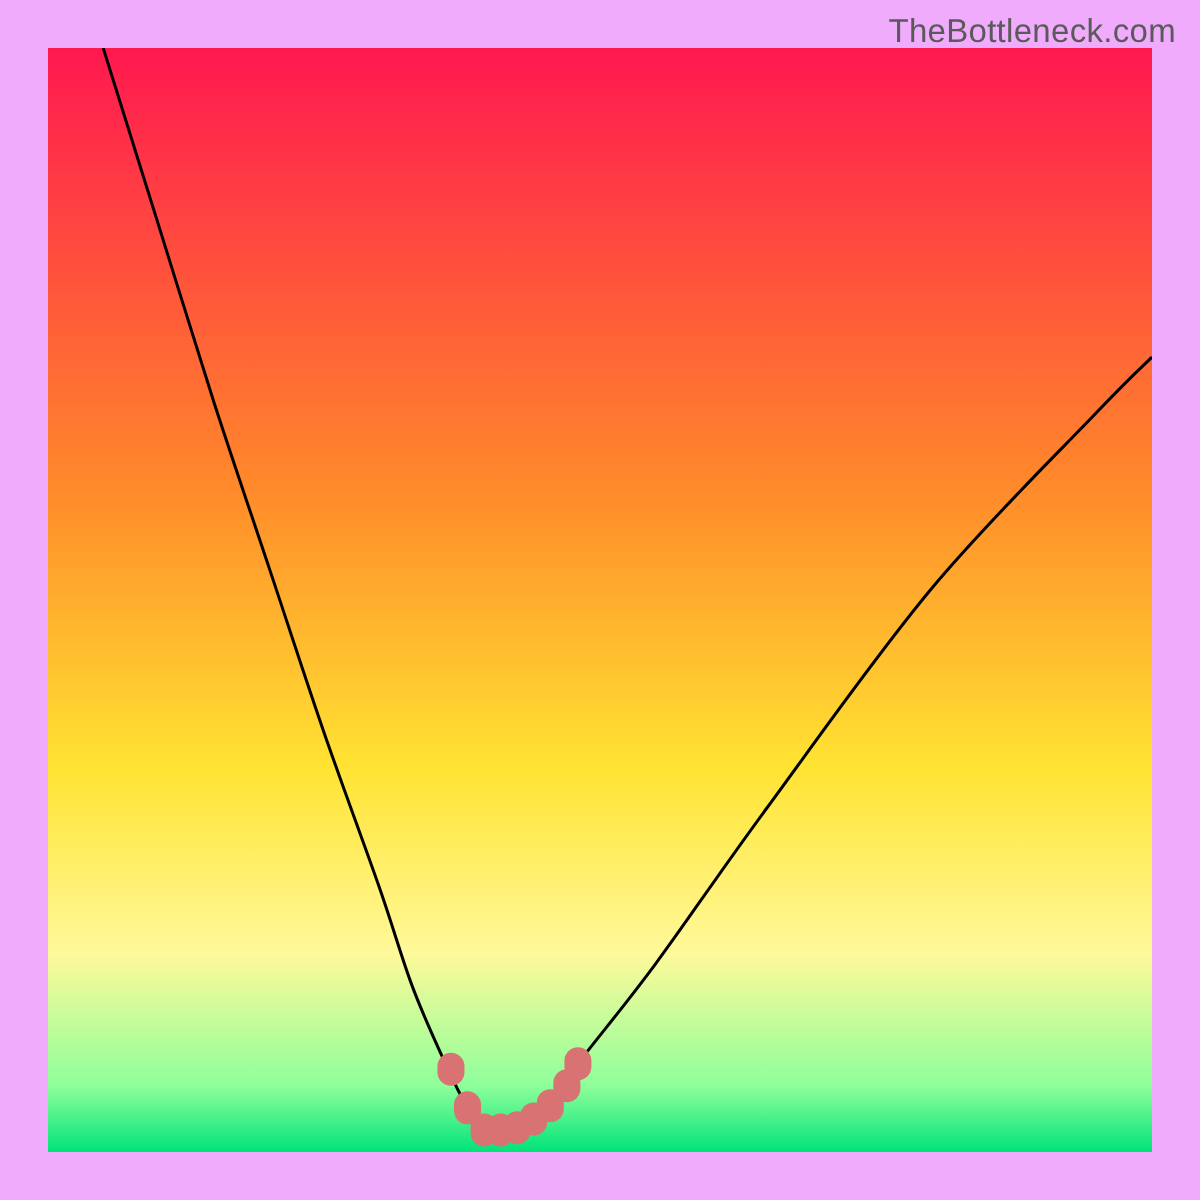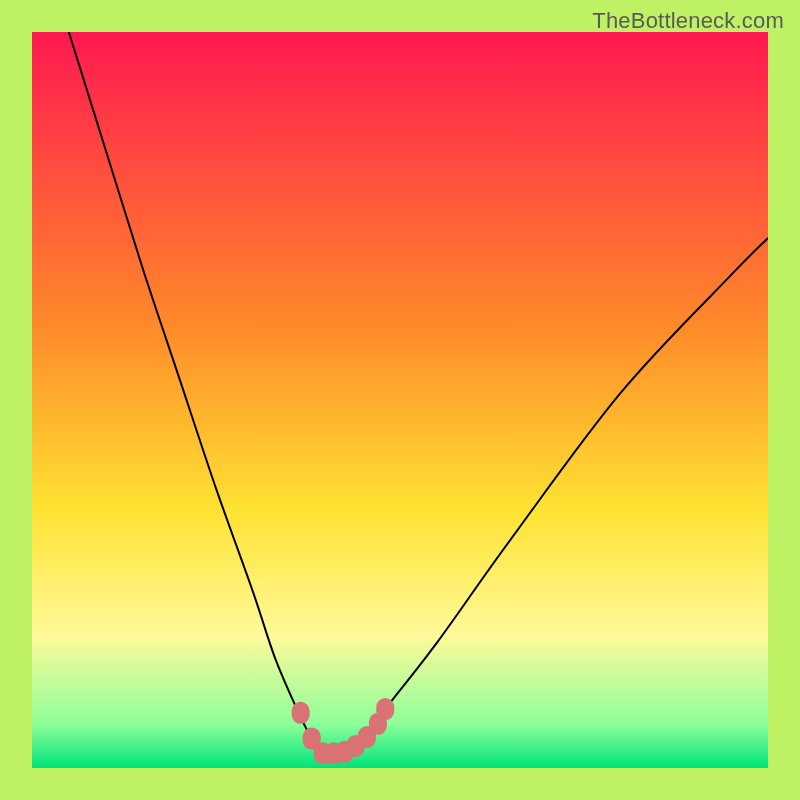--- a/index.html
+++ b/index.html
@@ -10,21 +10,21 @@
     background: #000;
     overflow: hidden;
     font-family: Arial, Helvetica, sans-serif;
   }
   .frame {
     position: absolute;
     top: 0;
     left: 0;
     width: 800px;
     height: 800px;
-    background: #bef264;
+    background: #f0abfc;
     text-decoration: underline;
   }
   .plot {
     position: absolute;
     top: 32px;
     left: 32px;
     width: 736px;
     height: 736px;
     overflow: hidden;
   }

